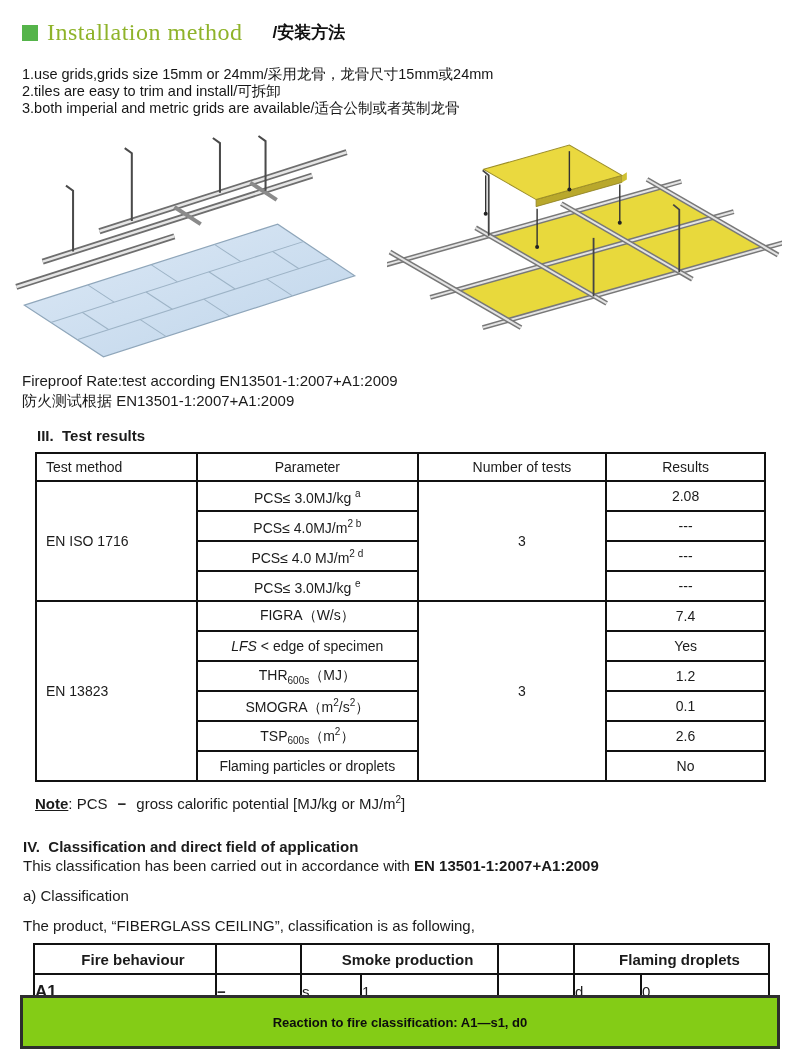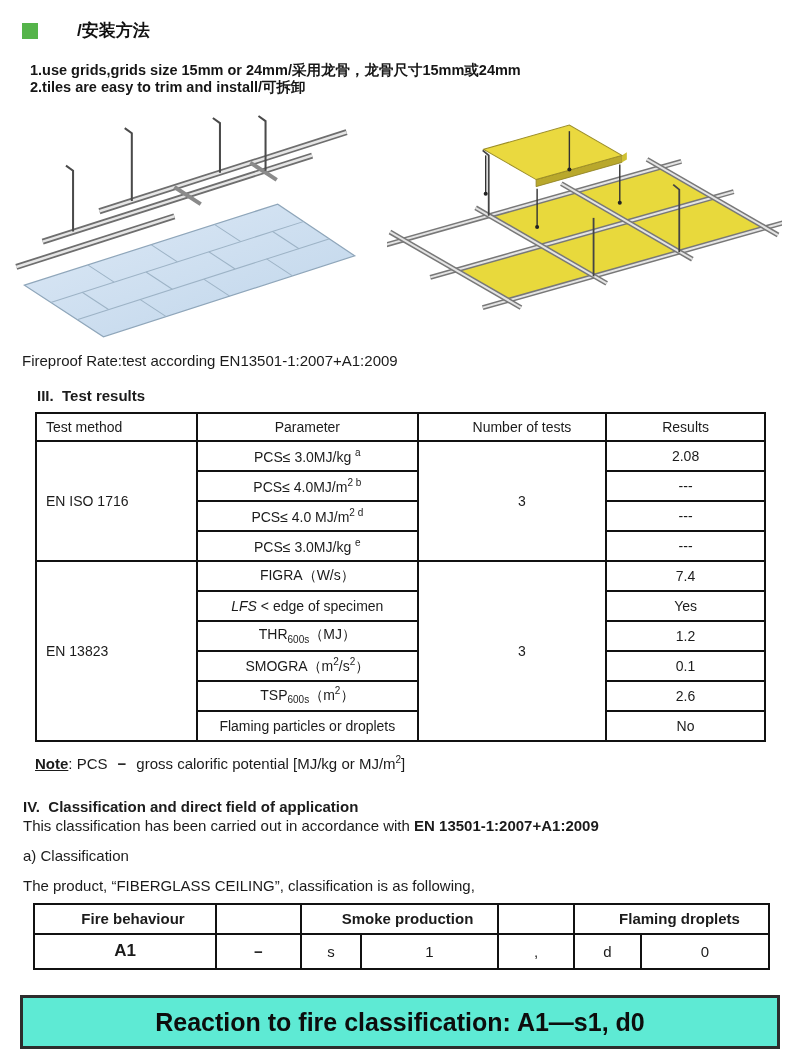--- a/index.html
+++ b/index.html
@@ -12,21 +12,21 @@
   
   .hdr { display:flex; align-items:center; margin:19px 0 0 22px; }
   .hdr .sq { width:16px; height:16px; background:#55b44a; margin-right:9px; }
   .hdr .ttl {
     font-family:"Liberation Serif", serif; color:#8fb32a;
     font-size:24px; letter-spacing:0.5px;
   }
   .hdr .ttl-zh { font-size:17px; font-weight:bold; color:#111;padding-left:30px; }
 
   
-  .intro { margin:20px 0 0 30px; font-size:14.5px; font-weight:700; line-height:16.8px; color:#161616; }
+  .intro { margin:20px 0 0 22px; font-size:14.5px; font-weight:400; line-height:16.8px; color:#161616; }
 
   
   .diagrams { margin:13px 0 0 12px; display:flex; align-items:flex-start; height:238px; }
   .diagrams svg { display:block; }
   .d-left { margin-top:6px; }
   .d-right { margin-left:30px; }
 
   
   .fireproof { margin:4px 0 0 22px; font-size:15px; line-height:20px; }
 
@@ -54,43 +54,45 @@
   .sec4 { margin:26px 0 0 23px; font-size:15px; font-weight:bold; }
   .acc { margin:2px 0 0 23px; font-size:15px; }
   .acc b { font-weight:bold; }
   .cls-a { margin:13px 0 0 23px; font-size:15px; }
   .prod { margin:13px 0 0 23px; font-size:15px; }
 
   
   .t2 { margin:9px 0 0 33px; width:735px; table-layout:fixed; }
   .t2 th, .t2 td { border:2px solid #111; }
   .t2 th { height:30px; font-size:15px; font-weight:bold; text-align:center;padding-left:16px; }
-  .t2 td { height:35px; font-size:15px; text-align:center; }
+  .t2 td { height:35px; font-size:15px; }
   .t2 .big { font-size:17px; font-weight:bold; }
   .t2 .bold { font-weight:bold; }
 
   
   .footer-bar {
     position:absolute; left:20px; top:995px; width:760px; height:54px;
-    background:#5eead4; border:3px solid #2d2d2d;
+    background:#84cc16; border:3px solid #2d2d2d;
     display:flex; align-items:center; justify-content:center;
-    font-size:25px; font-weight:bold; color:#0d0d0d;
+    font-size:13px; font-weight:bold; color:#0d0d0d;
   }
 </style>
 </head>
 <body>
 
 <div class="hdr">
   <span class="sq"></span>
+  <span class="ttl">Installation method</span>
   <span class="ttl-zh">/安装方法</span>
 </div>
 
 <div class="intro">
   <div>1.use grids,grids size 15mm or 24mm/采用龙骨，龙骨尺寸15mm或24mm</div>
   <div>2.tiles are easy to trim and install/可拆卸</div>
+  <div>3.both imperial and metric grids are available/适合公制或者英制龙骨</div>
 </div>
 
 <div class="diagrams">
   <svg class="d-left" width="345" height="232" viewBox="0 0 340 229">
     <defs>
       <clipPath id="planeClip">
           <path d="M12,168 L262,88 L338,139 L90,219 Z"></path>
         </clipPath>
       <linearGradient id="blueGrad" x1="0" y1="0" x2="1" y2="1">
         <stop offset="0" stop-color="#dde9f6"></stop>
@@ -180,20 +182,21 @@
       <circle cx="97" cy="84" r="2"></circle>
         <circle cx="180" cy="60" r="2"></circle>
       <circle cx="230" cy="93" r="2"></circle>
         <circle cx="148" cy="117" r="2"></circle>
     </g>
   </svg>
 </div>
 
 <div class="fireproof">
   <div>Fireproof Rate:test according EN13501-1:2007+A1:2009</div>
+  <div>防火测试根据 EN13501-1:2007+A1:2009</div>
 </div>
 
 <div class="sec-h pre">III.  Test results</div>
 
 <table class="t1">
   <tbody>
       <tr>
     <th class="c-method">Test method</th>
     <th class="c-param">Parameter</th>
     <th class="c-tests">Number of tests</th>

